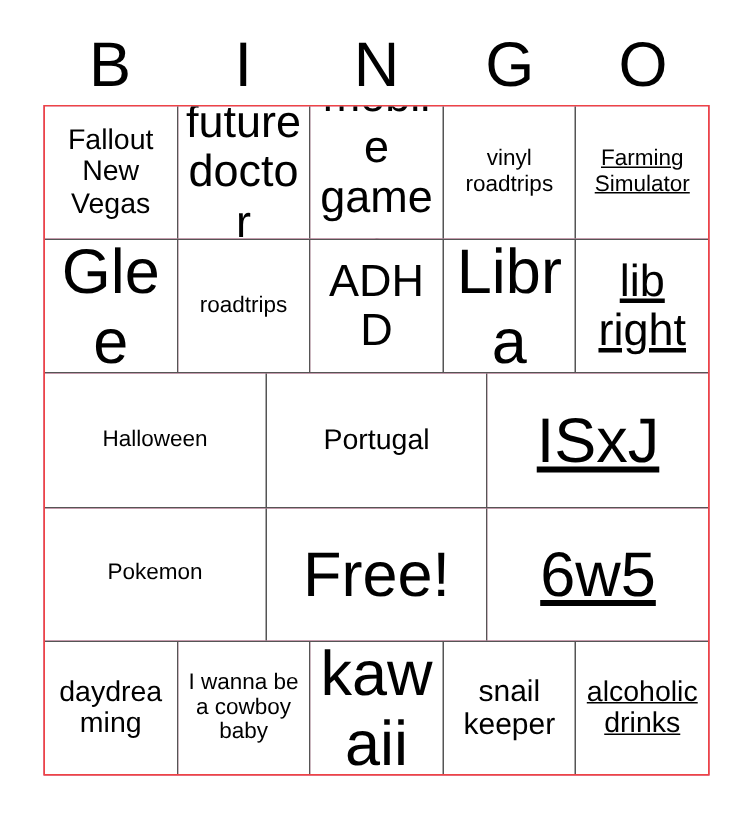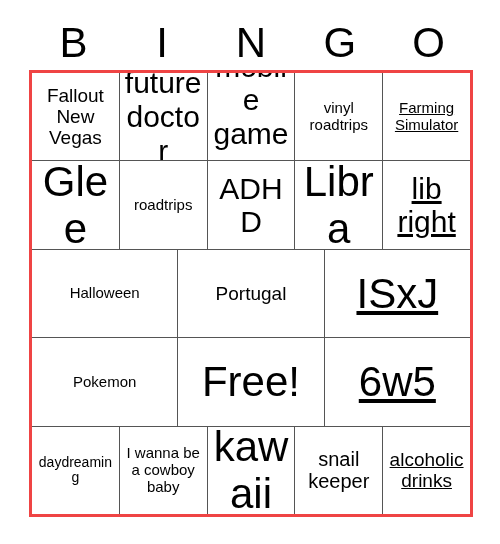--- a/index.html
+++ b/index.html
@@ -45,21 +45,21 @@
   }
 
   
   #bingo-grid {
     position: absolute;
     left: 29px;
     top: 70px;
     width: 444px;
     height: 447px;
     box-sizing: border-box;
-    border: 3px solid #ef4444;
+    border: 1px solid #ef4444;
     display: flex;
     flex-direction: column;
     background: #be185d;
   }
   .bingo-row {
     flex: 1 1 0;
     display: flex;
     border-bottom: 1px solid #555555;
     min-height: 0;
   }
@@ -85,21 +85,21 @@
   }
   .cell-text {
     display: block;
     width: 100%;
     line-height: 1.12;
     word-wrap: break-word;
     color: #000000;
   }
 
   
-  .fs-xs  { font-size: 14px; }
+  .fs-xs  { font-size: 19px; }
   .fs-sm  { font-size: 15px; }
   .fs-md  { font-size: 19px; }
   .fs-lg  { font-size: 20px; }
   .fs-xl  { font-size: 30px; }
   .fs-xxl { font-size: 42px; }
 </style>
 </head>
 <body>
 
 <div id="bingo-card">

